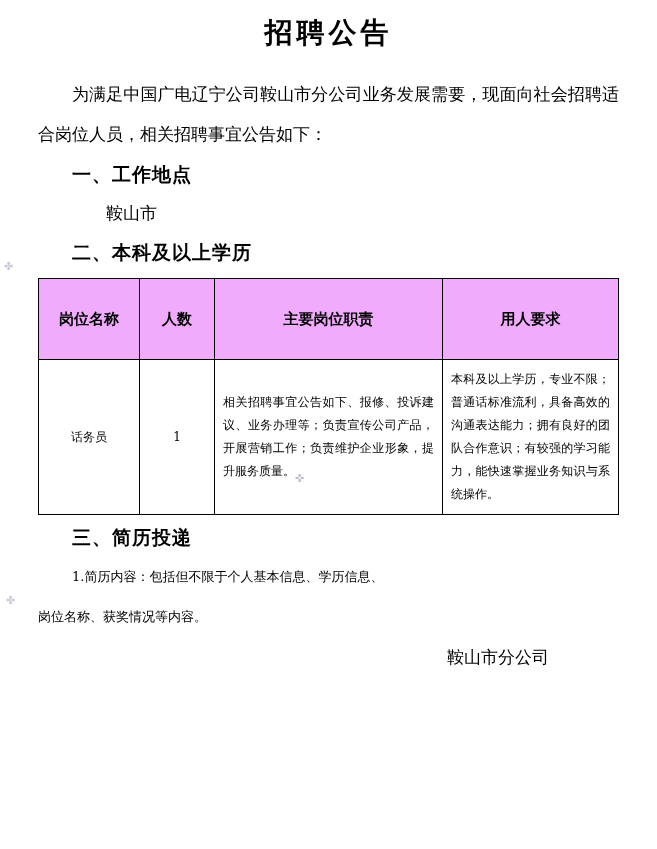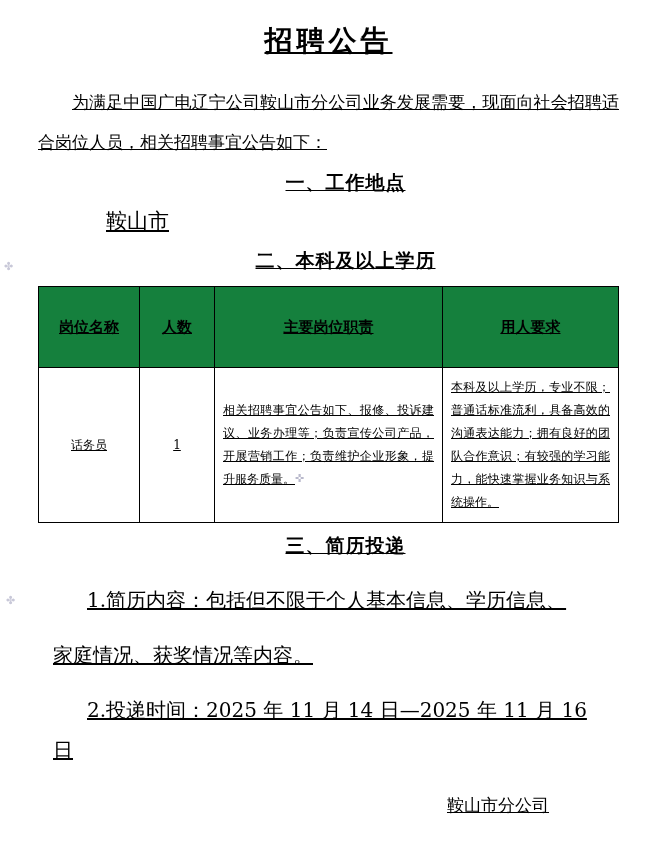--- a/index.html
+++ b/index.html
@@ -12,23 +12,22 @@
     background: #ffffff;
     font-family: "DejaVu Serif", "Liberation Serif", serif;
     color: #000000;
     position: relative;
     overflow: hidden;
   }
   .page {
     width: 657px;
     height: 849px;
     box-sizing: border-box;
-    padding: 12px 38px 0 38px;
+    padding: 4px 38px 0 38px;
     position: relative;
-    text-decoration: underline;
   }
   .doc-title {
     text-align: center;
     font-size: 28px;
     font-weight: bold;
     letter-spacing: 4px;
     margin: 10px 0 22px 0;
     font-family: "DejaVu Serif", "Liberation Serif", serif;
   }
   .para {
@@ -41,49 +40,48 @@
   .para.indent {
     text-indent: 34px;
   }
   .section-head {
     font-size: 19px;
     font-weight: bold;
     line-height: 40px;
     margin: 0;
     text-indent: 34px;
     letter-spacing: 1px;
-    text-align: center;
   }
   .sub-line {
-    font-size: 21px;
+    font-size: 17px;
     line-height: 38px;
     margin: 0;
     text-indent: 68px;
   }
   .list-line {
-    font-size: 20px;
+    font-size: 13px;
     line-height: 40px;
-    margin: 15px;
+    margin: 0;
     text-indent: 34px;
   }
   .list-line.cont {
     text-indent: 0;
   }
   table.jobs {
     border-collapse: collapse;
     width: 100%;
     margin: 6px 0 2px 0;
     table-layout: fixed;
   }
   table.jobs th, table.jobs td {
     border: 1px solid #000000;
     vertical-align: middle;
   }
   table.jobs th {
-    background: #15803d;
+    background: #f0abfc;
     font-size: 15px;
     font-weight: bold;
     text-align: center;
     height: 72px;
     padding: 4px 6px;
   }
   table.jobs td {
     font-size: 12px;
     line-height: 23px;
     padding: 8px 8px;
@@ -161,22 +159,21 @@
         <td class="c-duty">相关招聘事宜公告如下、报修、投诉建议、业务办理等；负责宣传公司产品，开展营销工作；负责维护企业形象，提升服务质量。</td>
         <td class="c-req">本科及以上学历，专业不限；普通话标准流利，具备高效的沟通表达能力；拥有良好的团队合作意识；有较强的学习能力，能快速掌握业务知识与系统操作。</td>
       </tr>
     </tbody>
   </table>
 
 
   <h2 class="section-head">三、简历投递</h2>
 
   <p class="list-line">1.简历内容：包括但不限于个人基本信息、学历信息、</p>
-  <p class="list-line cont">家庭情况、获奖情况等内容。</p>
-  <p class="list-line">2.投递时间：2025 年 11 月 14 日—2025 年 11 月 16 日</p>
+  <p class="list-line cont">岗位名称、获奖情况等内容。</p>
 
   <p class="sign">鞍山市分公司</p>
 
   <span class="deco left">✤</span>
   <span class="deco mid">✜</span>
   <span class="deco low">✤</span>
 
 </div>
 
 </body></html>

